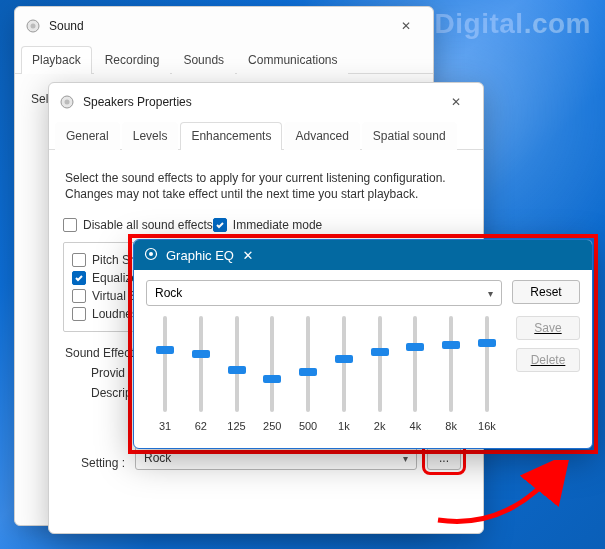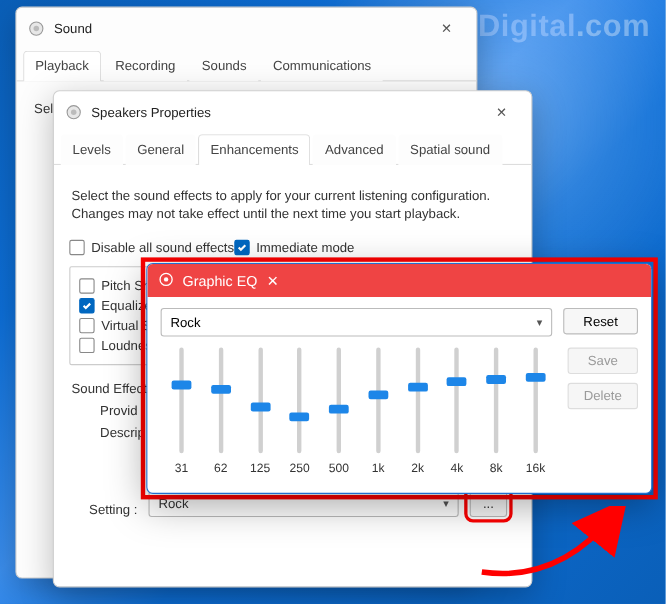--- a/index.html
+++ b/index.html
@@ -38,33 +38,33 @@
   .combo { flex:1; height:24px; border:1px solid #bbb; border-radius:3px; display:flex; align-items:center; padding:0 8px; font-size:12px; background:#fff; justify-content:space-between; }
   .btn { height:24px; min-width:34px; border:1px solid #bbb; border-radius:3px; background:#f7f7f7; display:inline-flex; align-items:center; justify-content:center; font-size:12px; padding:0 10px; }
   .btn.wide { min-width:68px; }
   .chev { font-size:10px; color:#555; }
 
   .hl-red { outline:3px solid #ff0000; outline-offset:-1px; }
   .hl-red-thick { border:4px solid #ff0000; }
 
   
   #eq-win { position:absolute; left:133px; top:239px; width:460px; height:210px; background:#fff; border:1px solid #1f6fd0; border-radius:6px; box-shadow:0 10px 36px rgba(0,0,0,.35); overflow:hidden; }
-  #eq-win .eqbar { background:#ef4444; color:#fff; display:flex; align-items:center; padding:6px 10px; font-size:13px; height:30px; }
+  #eq-win .eqbar { background:#0369a1; color:#fff; display:flex; align-items:center; padding:6px 10px; font-size:13px; height:30px; }
   #eq-win .eqbar .ico { margin-right:8px; }
   #eq-win .eqbar .x { color:#fff; width:28px; height:20px; display:flex; align-items:center; justify-content:center; }
   #eq-win .eqbody { padding:10px 12px 8px; }
   .eqtop { display:flex; gap:10px; margin-bottom:8px; }
   .eqtop .combo { flex:1; height:26px; }
   .eqmain { display:flex; gap:10px; }
   .sliders { flex:1; display:flex; justify-content:space-between; padding:2px 4px 0; }
   .band { width:30px; display:flex; flex-direction:column; align-items:center;justify-content:center; }
   .track { width:4px; height:96px; background:#d0d0d0; border-radius:2px; position:relative; margin-bottom:8px; }
   .thumb { position:absolute; left:50%; transform:translate(-50%,-50%); width:18px; height:8px; background:#1d86e8; border-radius:2px; }
   .flabel { font-size:11px; color:#333; }
-  .eqside { width:64px; display:flex; flex-direction:column; gap:8px; padding-top:2px; }
+  .eqside { width:64px; display:flex; flex-direction:column; gap:8px; padding-top:2px;text-decoration:underline; }
   .eqside .btn { color:#9a9a9a; background:#f6f6f6; border-color:#ddd; }
 
   .eq-highlight { position:absolute; left:128px; top:234px; width:470px; height:220px; pointer-events:none; }
 
   .arrow { position:absolute; left:428px; top:460px; width:150px; height:80px; pointer-events:none; }
 
   svg.ticksvg path { stroke:#fff; stroke-width:2; fill:none; }
 </style>
 </head>
 <body>
@@ -105,22 +105,22 @@
       <svg width="16" height="16" viewBox="0 0 16 16">
           <circle cx="8" cy="8" r="6" fill="#e7e7e7" stroke="#999"></circle>
           <circle cx="8" cy="8" r="2.5" fill="#bbb"></circle>
         </svg>
     </span>
     <span>Speakers Properties</span>
     <span class="spacer"></span>
     <span class="x">✕</span>
   </div>
   <div class="tabs">
+    <div class="tab">General</div>
     <div class="tab">Levels</div>
-    <div class="tab">General</div>
     <div class="tab active">Enhancements</div>
     <div class="tab">Advanced</div>
     <div class="tab">Spatial sound</div>
   </div>
   <div class="body">
     <div class="desc">Select the sound effects to apply for your current listening configuration. Changes may not take effect until the next time you start playback.</div>
 
     <div style="display:flex; align-items:center;">
       <label class="chk-row">
         <span class="chk"></span>

